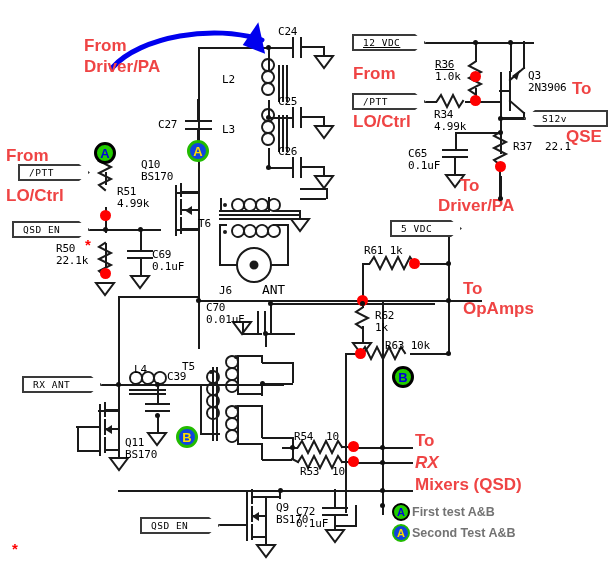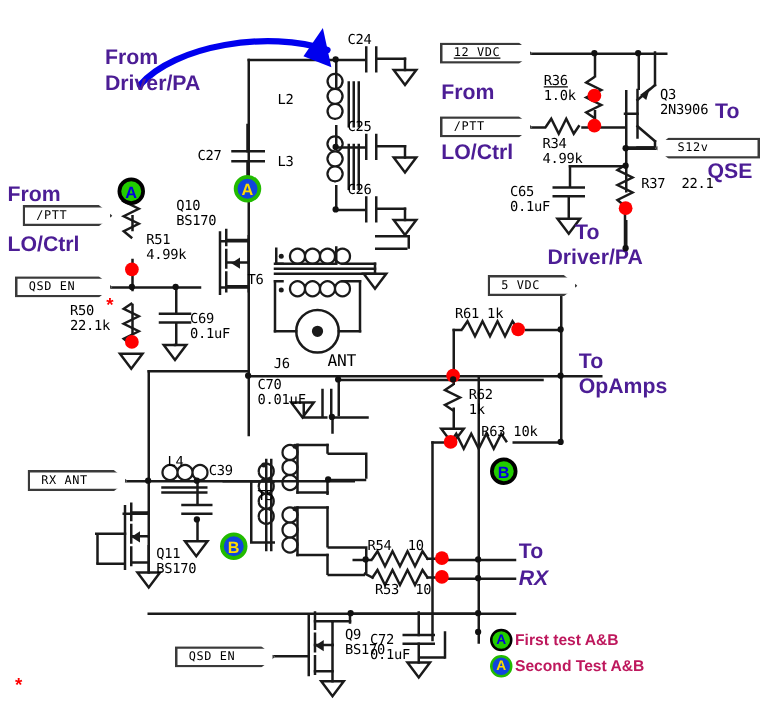--- a/index.html
+++ b/index.html
@@ -31,21 +31,21 @@
     white-space: pre;
     line-height: 12px;
     letter-spacing: -0.2px;
     text-align: right;
   }
   .blue-lbl {
     position: absolute;
     font-family: "Liberation Sans", sans-serif;
     font-size: 17px;
     font-weight: bold;
-    color: #4c1d95;
+    color: #ef4444;
     white-space: pre;
     line-height: 19px;
   }
   .note {
     position: absolute;
     font-family: "Liberation Sans", sans-serif;
     font-size: 12px;
     color: #000000;
     white-space: pre;
   }
@@ -54,21 +54,21 @@
     color: #FF0000;
     font-family: "Liberation Sans", sans-serif;
     font-weight: bold;
     font-size: 15px;
   }
   .legend-txt {
     position: absolute;
     font-family: "Liberation Sans", sans-serif;
     font-size: 12.5px;
     font-weight: bold;
-    color: #be185d;
+    color: #737373;
     white-space: pre;
   }
 
   
   .reddot {
     position: absolute;
     width: 11px;
     height: 11px;
     border-radius: 50%;
     background: #FF0000;
@@ -486,21 +486,21 @@
   <div class="star" style="left:85px; top:236px;">*</div>
 
   <div class="lbl" style="left:152px; top:249px;">C69</div>
   <div class="lbl" style="left:152px; top:261px;">0.1uF</div>
 
   <div class="lbl" style="left:206px; top:302px;">C70</div>
   <div class="lbl" style="left:206px; top:314px;">0.01uF</div>
 
   <div class="lbl" style="left:134px; top:364px;">L4</div>
   <div class="lbl" style="left:167px; top:371px;">C39</div>
-  <div class="lbl" style="left:206px; top:361px;margin-top:30px;">T5</div>
+  <div class="lbl" style="left:182px; top:361px;">T5</div>
 
   <div class="lbl" style="left:125px; top:437px;">Q11</div>
   <div class="lbl" style="left:125px; top:449px;">BS170</div>
 
   <div class="lbl" style="left:276px; top:502px;">Q9</div>
   <div class="lbl" style="left:276px; top:514px;">BS170</div>
 
   <div class="lbl" style="left:296px; top:506px;">C72</div>
   <div class="lbl" style="left:296px; top:518px;">0.1uF</div>
 
@@ -535,20 +535,21 @@
   <div class="blue-lbl" style="left:566px; top:127px;">QSE</div>
 
   <div class="blue-lbl" style="left:460px; top:176px;">To</div>
   <div class="blue-lbl" style="left:438px; top:196px;">Driver/PA</div>
 
   <div class="blue-lbl" style="left:463px; top:279px;">To</div>
   <div class="blue-lbl" style="left:463px; top:299px;">OpAmps</div>
 
   <div class="blue-lbl" style="left:415px; top:431px;">To</div>
   <div class="blue-lbl" style="left:415px; top:453px;font-style:italic;">RX</div>
+  <div class="blue-lbl" style="left:415px; top:475px;">Mixers (QSD)</div>
 
   <div class="reddot" style="left:100px; top:210px;"></div>
   <div class="reddot" style="left:100px; top:268px;"></div>
   <div class="reddot" style="left:470px; top:71px;"></div>
   <div class="reddot" style="left:470px; top:95px;"></div>
   <div class="reddot" style="left:495px; top:161px;"></div>
   <div class="reddot" style="left:409px; top:258px;"></div>
   <div class="reddot" style="left:357px; top:295px;"></div>
   <div class="reddot" style="left:355px; top:348px;"></div>
   <div class="reddot" style="left:348px; top:441px;"></div>

